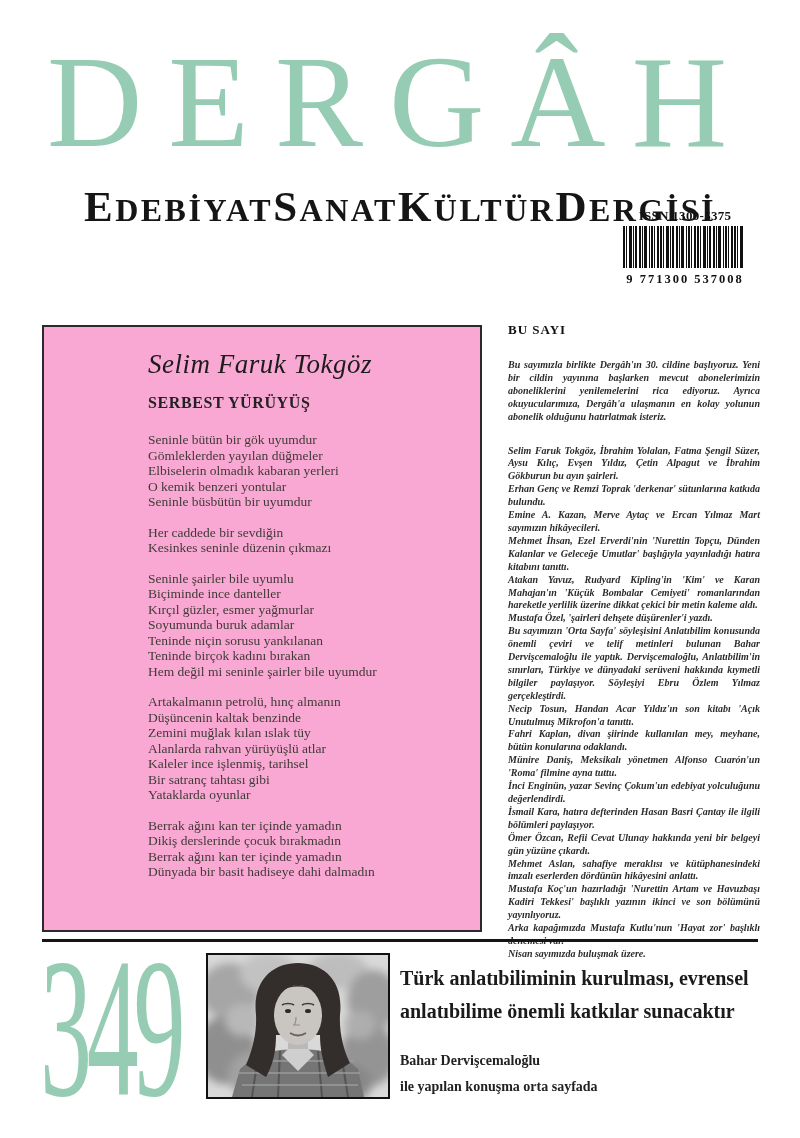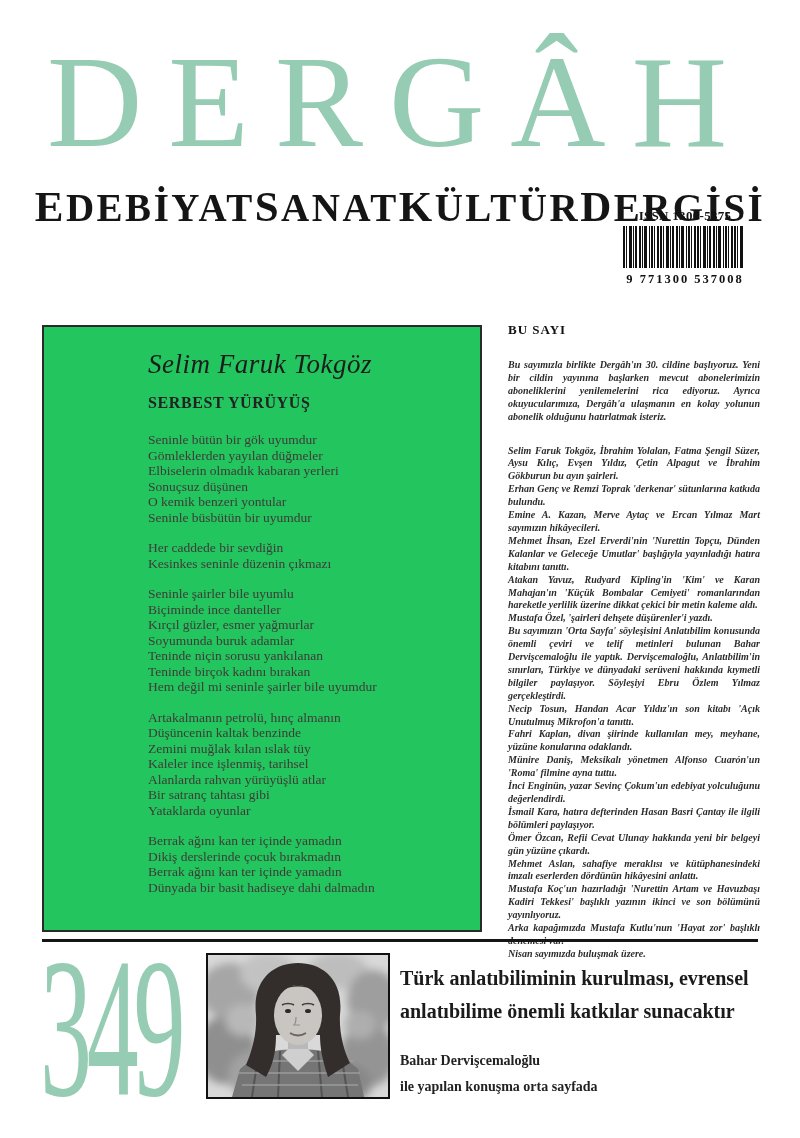--- a/index.html
+++ b/index.html
@@ -6,36 +6,36 @@
   .canvas{position:relative;width:800px;height:1138px;background:#ffffff;overflow:hidden;
           font-family:"Liberation Serif", serif;}
   .abs{position:absolute;}
 
   
   .masthead-title{top:36px;left:0;width:800px;text-align:center;
     font-size:132px;line-height:1.0;font-weight:400;letter-spacing:26px;
     color:#95ccb3;white-space:nowrap;}
   .masthead-subtitle{top:182px;left:0;width:800px;text-align:center;
     font-weight:700;color:#151515;white-space:nowrap;letter-spacing:2.5px;}
-  .masthead-subtitle .seg-small{font-size:39px;}
+  .masthead-subtitle .seg-small{font-size:32px;}
   .masthead-subtitle .seg-big{font-size:43px;}
 
   
   .issn-block{top:208px;left:618px;width:134px;text-align:center;}
   .issn-text{font-size:13px;font-weight:700;color:#111;letter-spacing:0.3px;}
   .barcode{margin:2px auto 0 auto;width:124px;height:42px;background:#fff;
     display:flex;align-items:stretch;}
   .barcode .bar{background:#101010;height:100%;}
   .barcode .gap{height:100%;}
   .barcode-digits{font-size:12.5px;font-weight:700;color:#111;letter-spacing:2px;
     margin-top:4px;white-space:nowrap;}
 
   
   .poem-box{top:325px;left:42px;width:440px;height:607px;border:2px solid #2a2a2a;
-    box-sizing:border-box;background:#22c55e;}
+    box-sizing:border-box;background:#f9a8d4;}
   .poem-inner{position:absolute;left:104px;top:22px;width:320px;}
   .poem-author{font-style:italic;font-size:27px;color:#1c1c1c;letter-spacing:0.5px;}
   .poem-title{margin-top:14px;font-size:16px;font-weight:700;color:#222;letter-spacing:0.6px;}
   .poem-stanzas{margin-top:20px;}
   .stanza{margin-bottom:15px;}
   .poem-line{font-size:13.5px;line-height:15.5px;color:#403b37;}
 
   
   .bu-sayi{top:322px;left:508px;width:252px;}
   .bu-sayi-heading{font-size:13px;font-weight:700;color:#111;letter-spacing:1px;}
@@ -152,43 +152,42 @@
 
   <div class="abs poem-box">
     <div class="poem-inner">
       <div class="poem-author">Selim Faruk Tokgöz</div>
       <div class="poem-title">SERBEST YÜRÜYÜŞ</div>
       <div class="poem-stanzas" id="stanzas">
           <div class="stanza">
             <div class="poem-line">Seninle bütün bir gök uyumdur</div>
             <div class="poem-line">Gömleklerden yayılan düğmeler</div>
             <div class="poem-line">Elbiselerin olmadık kabaran yerleri</div>
-            <div class="poem-line">Sonuçsuz düşünen</div>
             <div class="poem-line">O kemik benzeri yontular</div>
             <div class="poem-line">Seninle büsbütün bir uyumdur</div>
           </div>
           <div class="stanza">
             <div class="poem-line">Her caddede bir sevdiğin</div>
             <div class="poem-line">Kesinkes seninle düzenin çıkmazı</div>
           </div>
           <div class="stanza">
             <div class="poem-line">Seninle şairler bile uyumlu</div>
             <div class="poem-line">Biçiminde ince danteller</div>
             <div class="poem-line">Kırçıl güzler, esmer yağmurlar</div>
             <div class="poem-line">Soyumunda buruk adamlar</div>
             <div class="poem-line">Teninde niçin sorusu yankılanan</div>
             <div class="poem-line">Teninde birçok kadını bırakan</div>
             <div class="poem-line">Hem değil mi seninle şairler bile uyumdur</div>
           </div>
           <div class="stanza">
             <div class="poem-line">Artakalmanın petrolü, hınç almanın</div>
             <div class="poem-line">Düşüncenin kaltak benzinde</div>
             <div class="poem-line">Zemini muğlak kılan ıslak tüy</div>
+            <div class="poem-line">Alanlarda rahvan yürüyüşlü atlar</div>
             <div class="poem-line">Kaleler ince işlenmiş, tarihsel</div>
-            <div class="poem-line">Alanlarda rahvan yürüyüşlü atlar</div>
             <div class="poem-line">Bir satranç tahtası gibi</div>
             <div class="poem-line">Yataklarda oyunlar</div>
           </div>
           <div class="stanza">
             <div class="poem-line">Berrak ağını kan ter içinde yamadın</div>
             <div class="poem-line">Dikiş derslerinde çocuk bırakmadın</div>
             <div class="poem-line">Berrak ağını kan ter içinde yamadın</div>
             <div class="poem-line">Dünyada bir basit hadiseye dahi dalmadın</div>
           </div>
         </div>
@@ -200,21 +199,21 @@
     <div class="bu-sayi-paras" id="paras">
         <p>Bu sayımızla birlikte Dergâh'ın 30. cildine başlıyoruz. Yeni bir cildin yayınına başlarken mevcut abonelerimizin aboneliklerini yenilemelerini rica ediyoruz. Ayrıca okuyucularımıza, Dergâh'a ulaşmanın en kolay yolunun abonelik olduğunu hatırlatmak isteriz.</p>
         <p>Selim Faruk Tokgöz, İbrahim Yolalan, Fatma Şengil Süzer, Aysu Kılıç, Evşen Yıldız, Çetin Alpagut ve İbrahim Gökburun bu ayın şairleri.</p>
         <p>Erhan Genç ve Remzi Toprak 'derkenar' sütunlarına katkıda bulundu.</p>
         <p>Emine A. Kazan, Merve Aytaç ve Ercan Yılmaz Mart sayımızın hikâyecileri.</p>
         <p>Mehmet İhsan, Ezel Erverdi'nin 'Nurettin Topçu, Dünden Kalanlar ve Geleceğe Umutlar' başlığıyla yayınladığı hatıra kitabını tanıttı.</p>
         <p>Atakan Yavuz, Rudyard Kipling'in 'Kim' ve Karan Mahajan'ın 'Küçük Bombalar Cemiyeti' romanlarından hareketle yerlilik üzerine dikkat çekici bir metin kaleme aldı.</p>
         <p>Mustafa Özel, 'şairleri dehşete düşürenler'i yazdı.</p>
         <p>Bu sayımızın 'Orta Sayfa' söyleşisini Anlatıbilim konusunda önemli çeviri ve telif metinleri bulunan Bahar Dervişcemaloğlu ile yaptık. Dervişcemaloğlu, Anlatıbilim'in sınırları, Türkiye ve dünyadaki serüveni hakkında kıymetli bilgiler paylaşıyor. Söyleşiyi Ebru Özlem Yılmaz gerçekleştirdi.</p>
         <p>Necip Tosun, Handan Acar Yıldız'ın son kitabı 'Açık Unutulmuş Mikrofon'a tanıttı.</p>
-        <p>Fahri Kaplan, divan şiirinde kullanılan mey, meyhane, yüzüne konularına odaklandı.</p>
+        <p>Fahri Kaplan, divan şiirinde kullanılan mey, meyhane, bütün konularına odaklandı.</p>
         <p>Münire Daniş, Meksikalı yönetmen Alfonso Cuarón'un 'Roma' filmine ayna tuttu.</p>
         <p>İnci Enginün, yazar Sevinç Çokum'un edebiyat yolculuğunu değerlendirdi.</p>
         <p>İsmail Kara, hatıra defterinden Hasan Basri Çantay ile ilgili bölümleri paylaşıyor.</p>
         <p>Ömer Özcan, Refii Cevat Ulunay hakkında yeni bir belgeyi gün yüzüne çıkardı.</p>
         <p>Mehmet Aslan, sahafiye meraklısı ve kütüphanesindeki imzalı eserlerden dördünün hikâyesini anlattı.</p>
         <p>Mustafa Koç'un hazırladığı 'Nurettin Artam ve Havuzbaşı Kadiri Tekkesi' başlıklı yazının ikinci ve son bölümünü yayınlıyoruz.</p>
         <p>Arka kapağımızda Mustafa Kutlu'nun 'Hayat zor' başlıklı denemesi var.</p>
         <p>Nisan sayımızda buluşmak üzere.</p>
       </div>
   </div>

